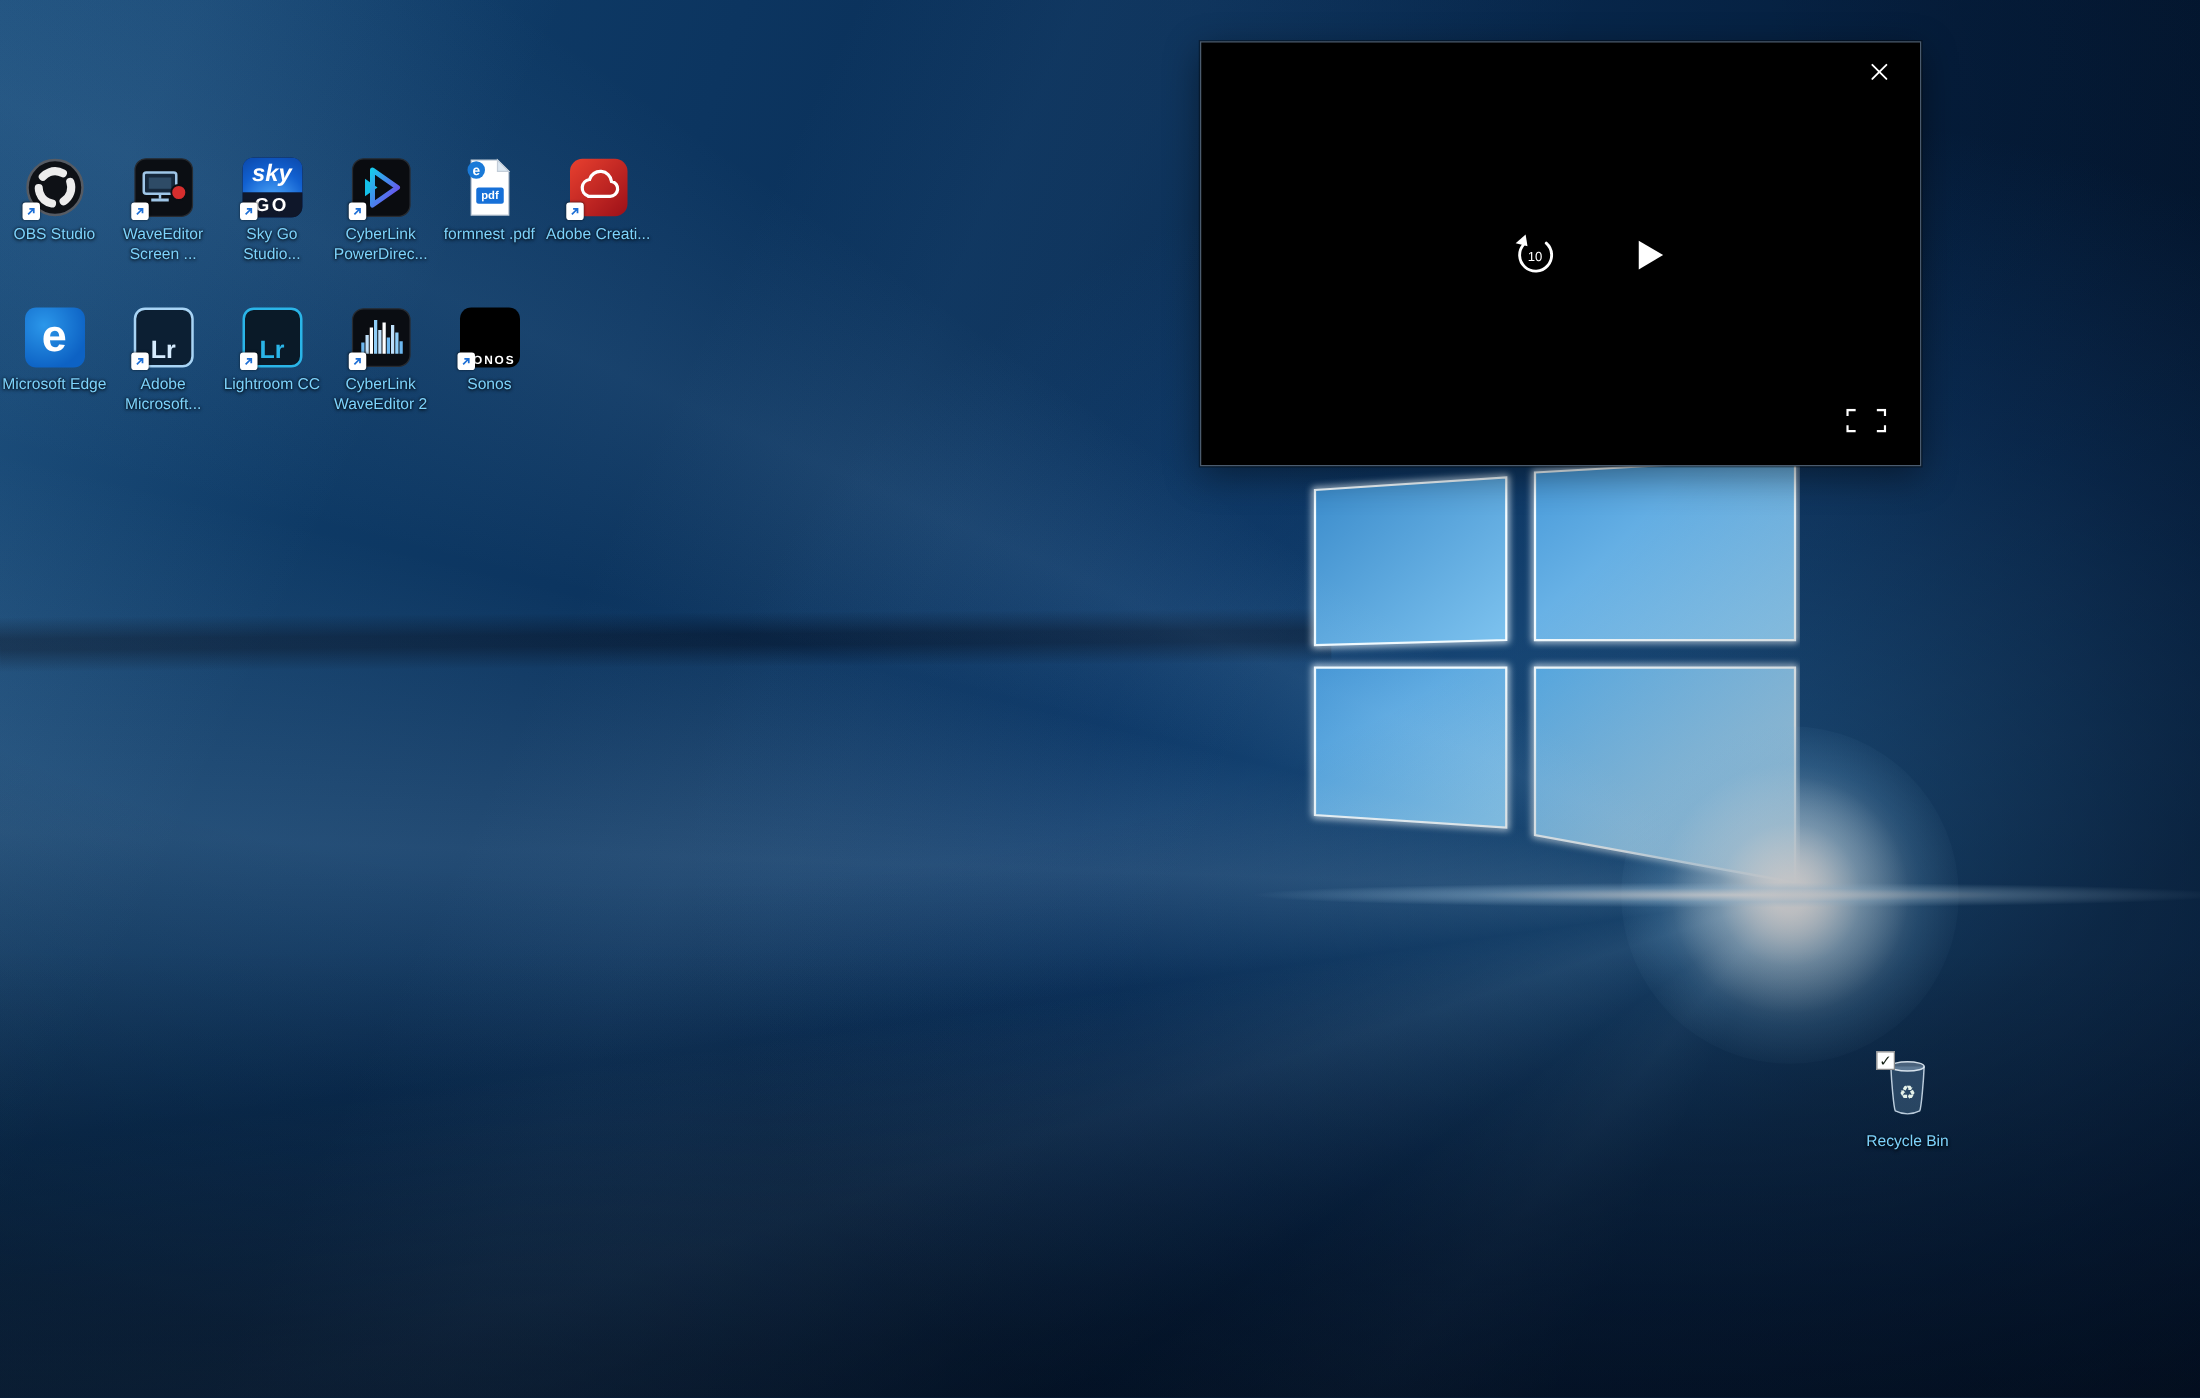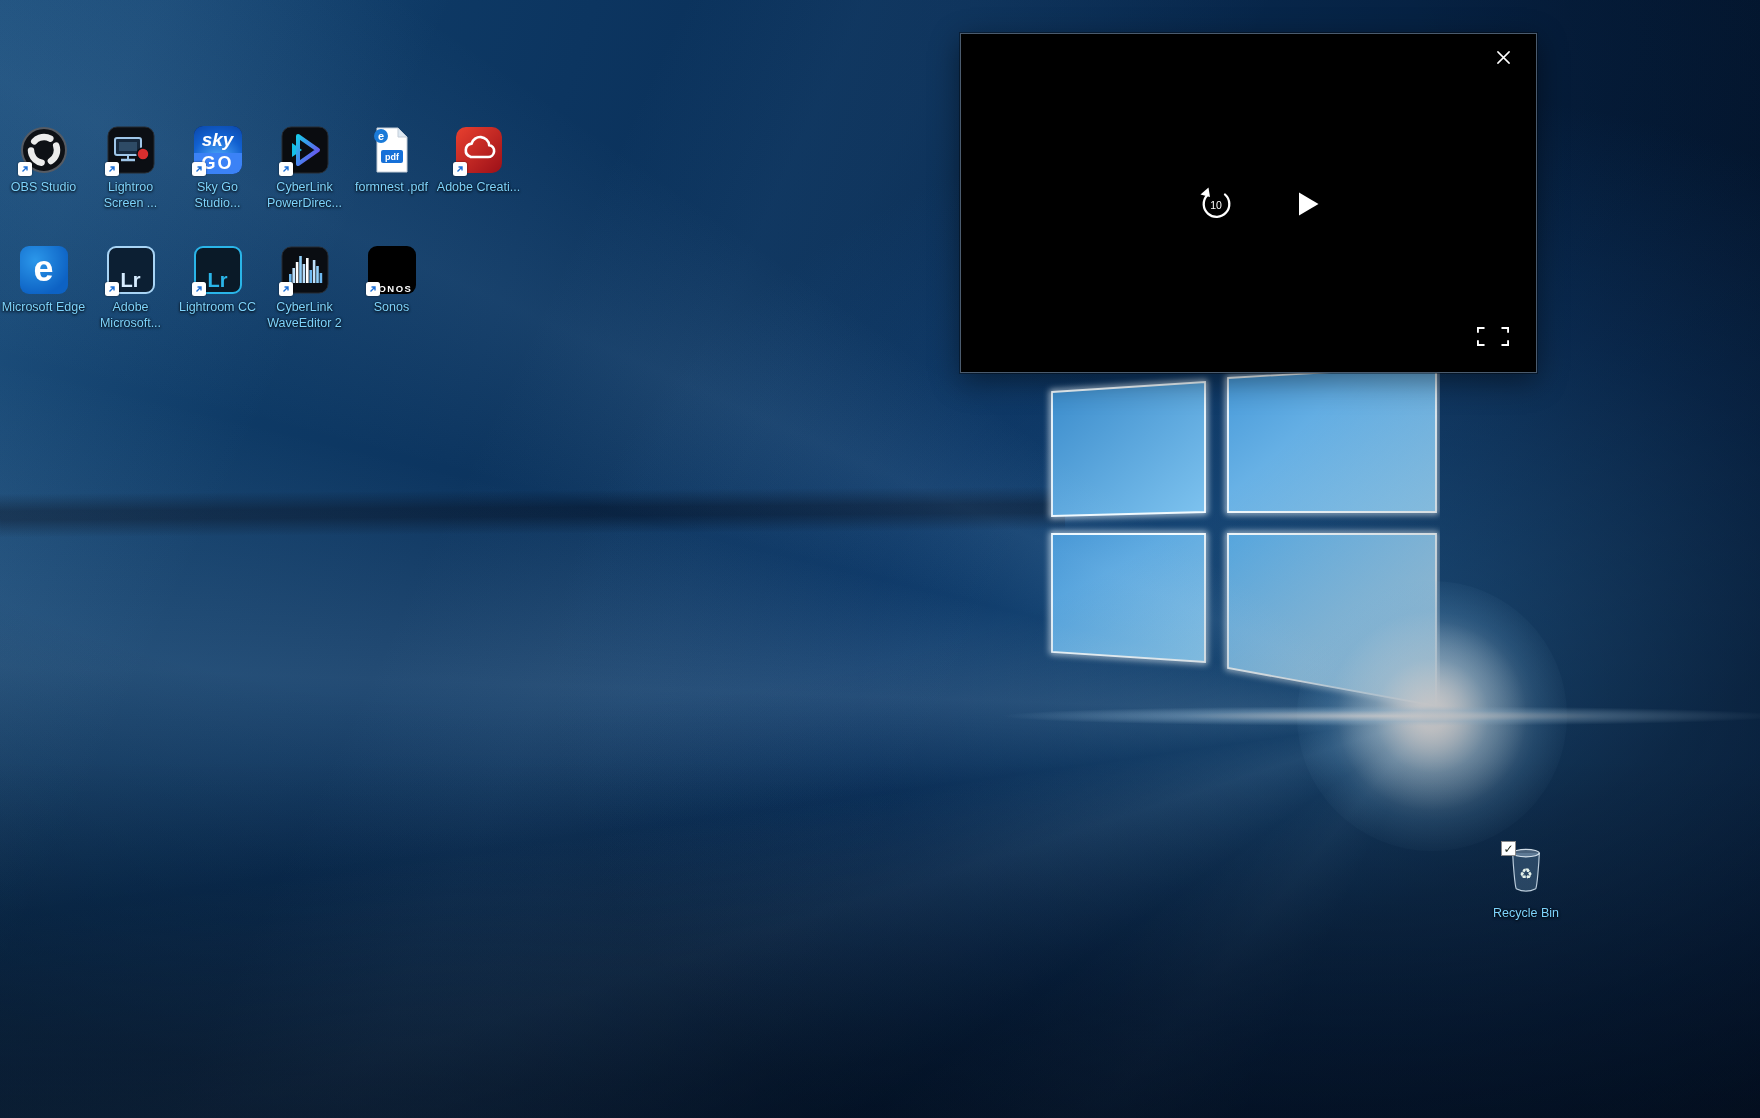--- a/index.html
+++ b/index.html
@@ -50,42 +50,42 @@
   .shortcut { position:absolute; left:-2px; bottom:-2px; width:14px; height:14px; background:#fff;
     border-radius:2.5px; box-shadow:0 0 2px rgba(0,0,0,.65); display:flex; align-items:center; justify-content:center; z-index:3; }
   .shortcut svg { width:10px; height:10px; }
 
   .boxicon { border-radius:9px; display:flex; align-items:flex-end; justify-content:center; overflow:hidden; }
   .skygo { flex-direction:column; background:#0a1f4e; }
   .sky-top { flex:1.45; width:100%; display:flex; align-items:center; justify-content:center;
     background:radial-gradient(circle at 50% 130%, #55b0ff, #1160d0 62%, #0b47a8);
     color:#fff; font-style:italic; font-weight:bold; font-size:19px; }
   .sky-bottom { flex:1; width:100%; display:flex; align-items:center; justify-content:center;
-    background:#3b82f6; color:#fff; font-weight:bold; font-size:18px; letter-spacing:2px; }
+    background:#0f172a; color:#fff; font-weight:bold; font-size:15px; letter-spacing:2px; }
   .edge-tile { background:radial-gradient(circle at 32% 30%, #2b97ea, #0d62c4 75%);
     color:#fff; font-weight:bold; font-size:36px; padding-bottom:4px; }
   .lr-tile { background:#0c1f33; color:#d6ecff; font-weight:bold; font-size:20px; }
   .lr-classic { border:2.5px solid #a8d4f5; }
   .lr-cc { border:2.5px solid #2ab5e8; color:#2ab5e8; background:#0a1a28; }
   .sonos-tile { background:#000; color:#fff; font-weight:bold; font-size:9.5px; letter-spacing:1.5px; border-radius:9px; }
 
   
   .recycle { position:absolute; left:1480px; top:846px; width:92px; display:flex; flex-direction:column; align-items:center; }
   .recycle .art { width:48px; height:54px; }
   .check { position:absolute; left:-1px; top:-5px; width:15px; height:15px; background:#fff;
     border:1px solid #8a8a8a; display:flex; align-items:center; justify-content:center;
     font-size:12px; color:#142014; z-index:4; font-family:"DejaVu Sans",sans-serif; }
 
   
   .player { position:absolute; left:960px; top:33px; width:577px; height:340px; background:#000;
     border:1px solid rgba(135,165,200,.55); box-shadow:0 0 0 1px rgba(0,0,0,.35), 0 8px 28px rgba(0,0,0,.45); }
   .player button { background:none; border:none; padding:0; cursor:pointer; display:flex; align-items:center; justify-content:center; }
   .pl-close { position:absolute; top:12px; right:22px; width:22px; height:22px; }
   .pl-close svg { width:15px; height:15px; }
-  .pl-center { position:absolute; left:4px; top:152px; width:100%; display:flex; justify-content:center; align-items:center; gap:54px;padding-left:16px; }
+  .pl-center { position:absolute; left:16px; top:152px; width:100%; display:flex; justify-content:center; align-items:center; gap:54px;padding-left:16px; }
   .pl-rewind, .pl-play { width:36px; height:36px; }
   .pl-rewind svg, .pl-play svg { width:36px; height:36px; }
   .pl-fs { position:absolute; right:26px; bottom:25px; width:34px; height:22px; }
   .pl-fs svg { width:32px; height:19px; }
 </style>
 </head>
 <body>
 
 <div class="wallpaper">
   <div class="sheen"></div>
@@ -154,21 +154,21 @@
         <line x1="21" y1="29" x2="21" y2="33" stroke="#9fc6e8" stroke-width="2"></line>
         <line x1="14" y1="34" x2="28" y2="34" stroke="#9fc6e8" stroke-width="2.5"></line>
         <circle cx="36" cy="28" r="6" fill="#d62e2e" stroke="#0b0e13" stroke-width="1.5"></circle>
       </svg>
       <div class="shortcut">
         <svg viewBox="0 0 10 10">
             <path d="M2.5 7.5 L7 3 M3.5 3 H7 V6.5" stroke="#1d6fd6" stroke-width="1.4" fill="none"></path>
           </svg>
       </div>
     </div>
-    <div class="label">Lightroo Screen ...</div>
+    <div class="label">WaveEditor Screen ...</div>
   </div>
 
   <div class="tile">
     <div class="art">
       <div class="boxicon skygo">
         <div class="sky-top">
             <span>sky</span>
           </div>
         <div class="sky-bottom">
             <span>GO</span>

